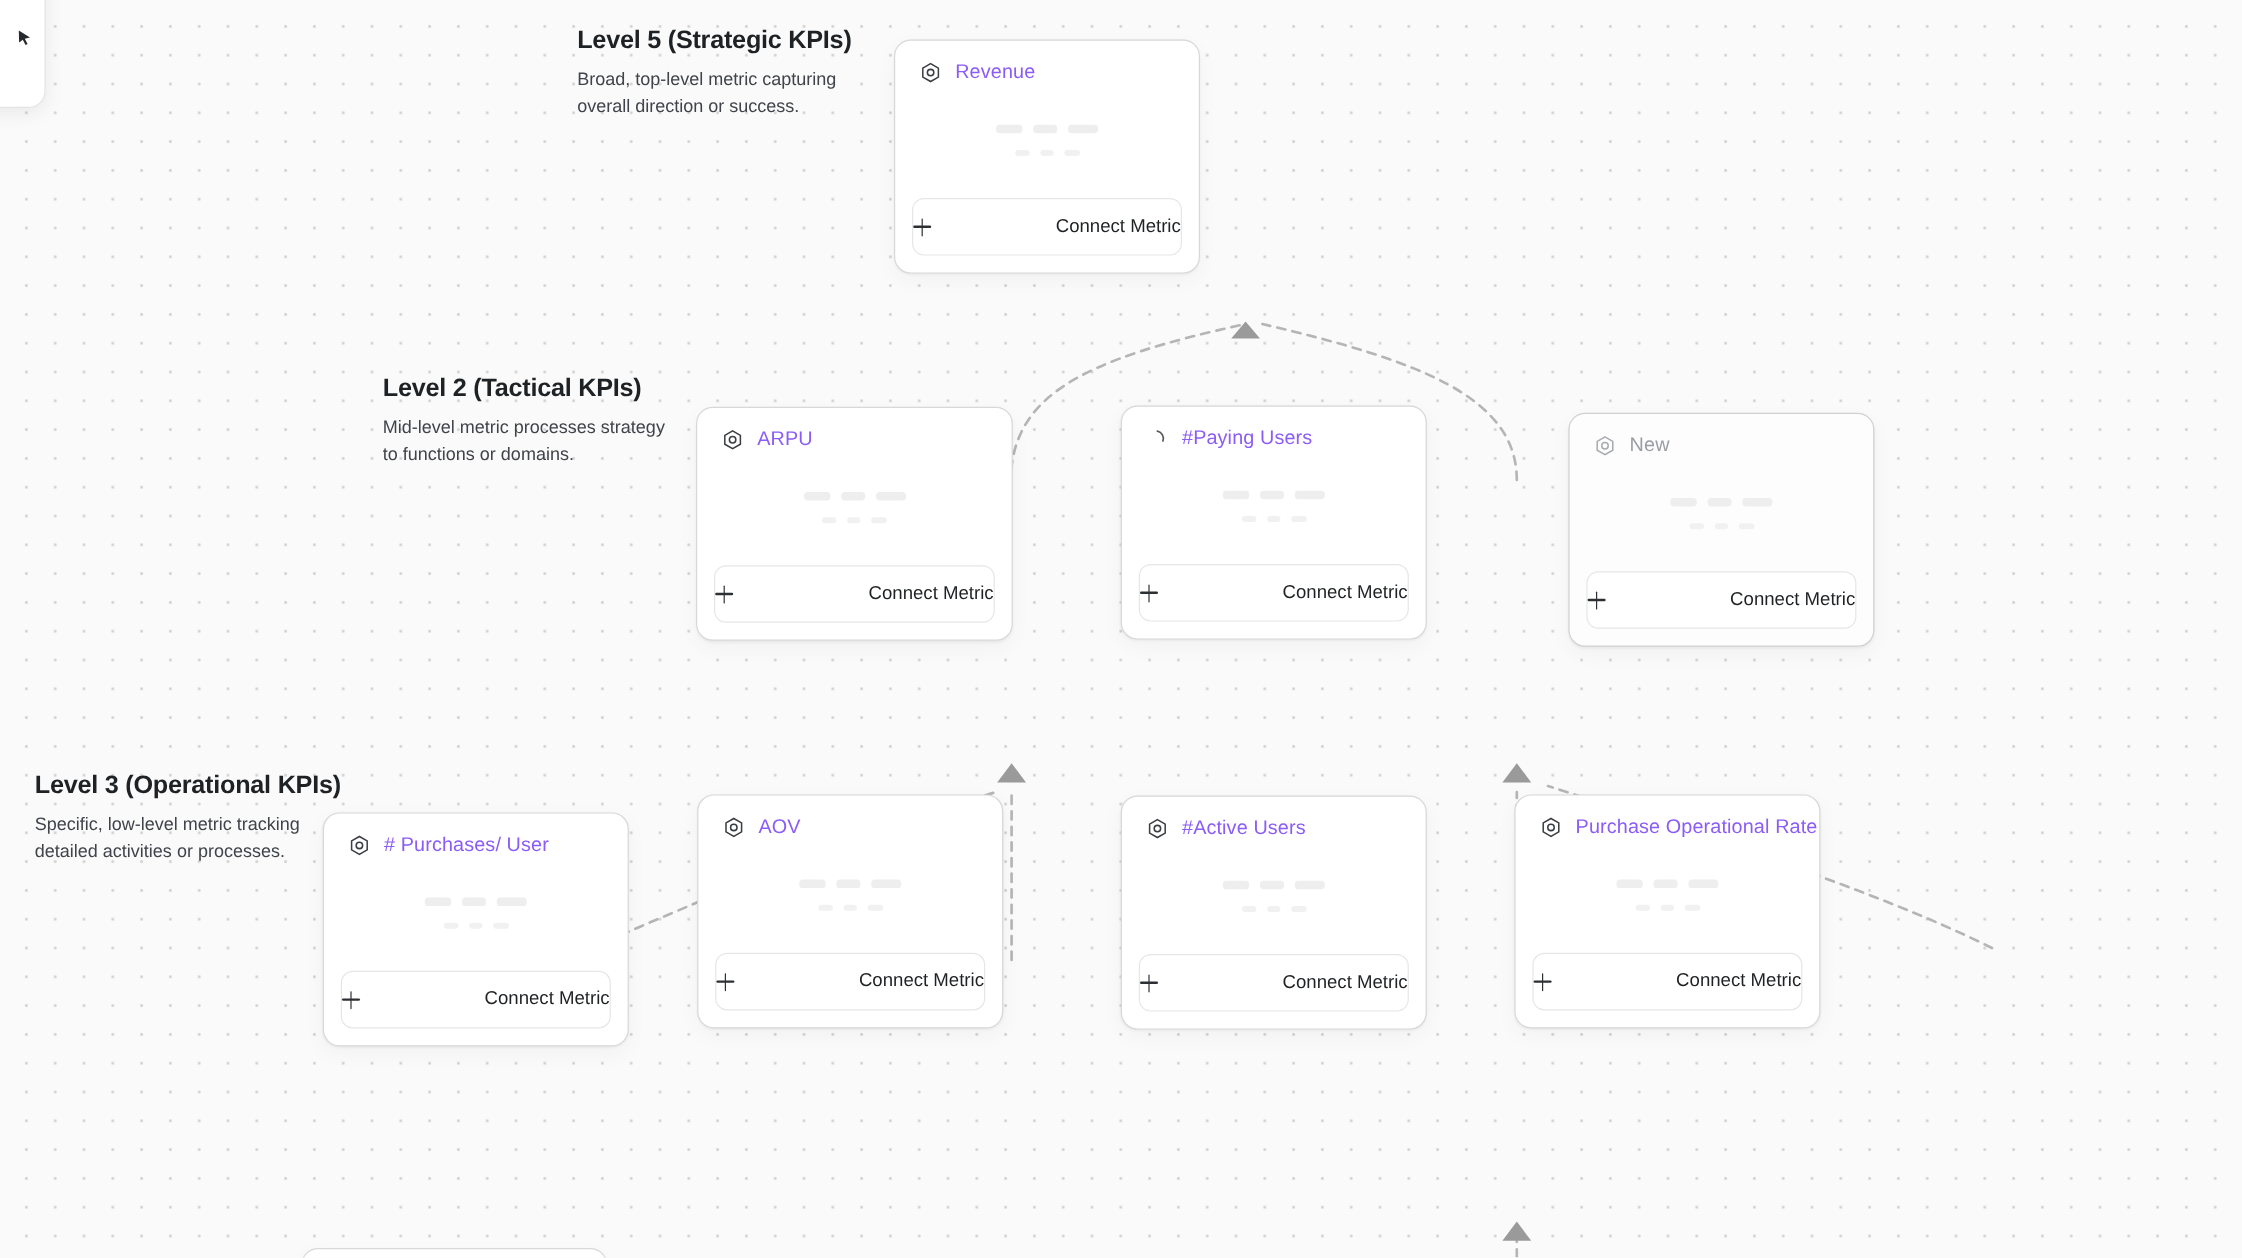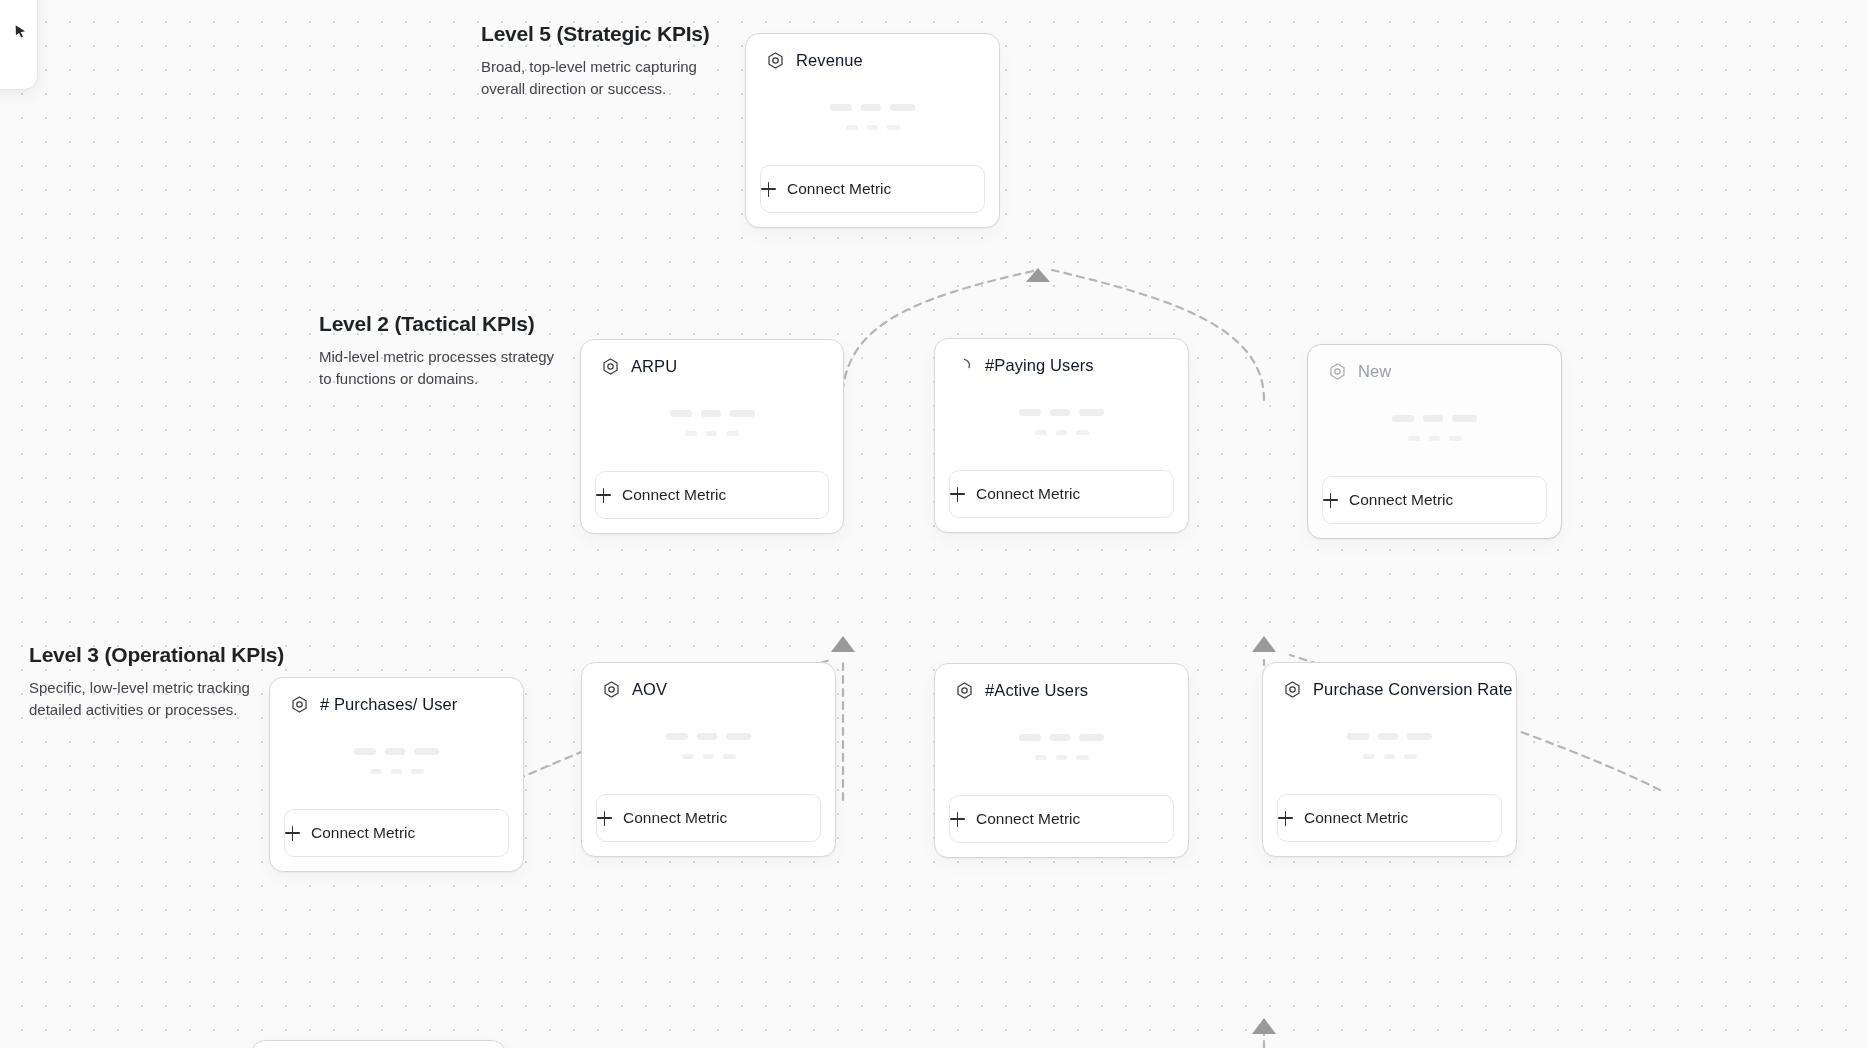--- a/index.html
+++ b/index.html
@@ -90,21 +90,21 @@
     width: 19px;
     height: 19px;
     flex: 0 0 19px;
     display: block;
     color: #3a3d42;
   }
   .card-icon svg { width: 19px; height: 19px; display: block; }
   .card-title {
     font-size: 16.5px;
     font-weight: 400;
-    color: #0f172a;
+    color: #8b5cf6;
     white-space: nowrap;
     letter-spacing: 0.1px;
   }
   .card.placeholder .card-title { color: #9a9ea3; }
   .card.placeholder .card-icon { color: #a8acb1; }
 
   
   .card-body {
     flex: 1 1 auto;
     display: flex;
@@ -130,21 +130,21 @@
 
   
   .connect-btn {
     margin: 0 14px 14px 14px;
     height: 48px;
     border: 1.2px solid #e6e6e6;
     border-radius: 10px;
     background: #fff;
     display: flex;
     align-items: center;
-    justify-content: flex-start;
+    justify-content: space-between;
     gap: 11px;
     cursor: pointer;
     user-select: none;
   }
   .plus-icon {
     width: 15px; height: 15px;
     position: relative;
     flex: 0 0 15px;
   }
   .plus-icon::before, .plus-icon::after {
@@ -430,21 +430,21 @@
   </div>
 
   <div class="card" style="left:1262px; top:662px; width:255px; height:195px;">
     <div class="card-head">
       <span class="card-icon">
         <svg viewBox="0 0 24 24" fill="none" stroke="currentColor" stroke-width="1.6">
           <path d="M12 2.6 L20.2 7.3 V16.7 L12 21.4 L3.8 16.7 V7.3 Z"></path>
           <circle cx="12" cy="12" r="3.4"></circle>
         </svg>
       </span>
-      <span class="card-title">Purchase Conversion Rate</span>
+      <span class="card-title">Purchase Operational Rate</span>
     </div>
     <div class="card-body">
       <div class="sk-row">
         <span class="sk w1"></span>
         <span class="sk w2"></span>
         <span class="sk w3"></span>
       </div>
       <div class="sk-row">
         <span class="sk sm a"></span>
         <span class="sk sm b"></span>

